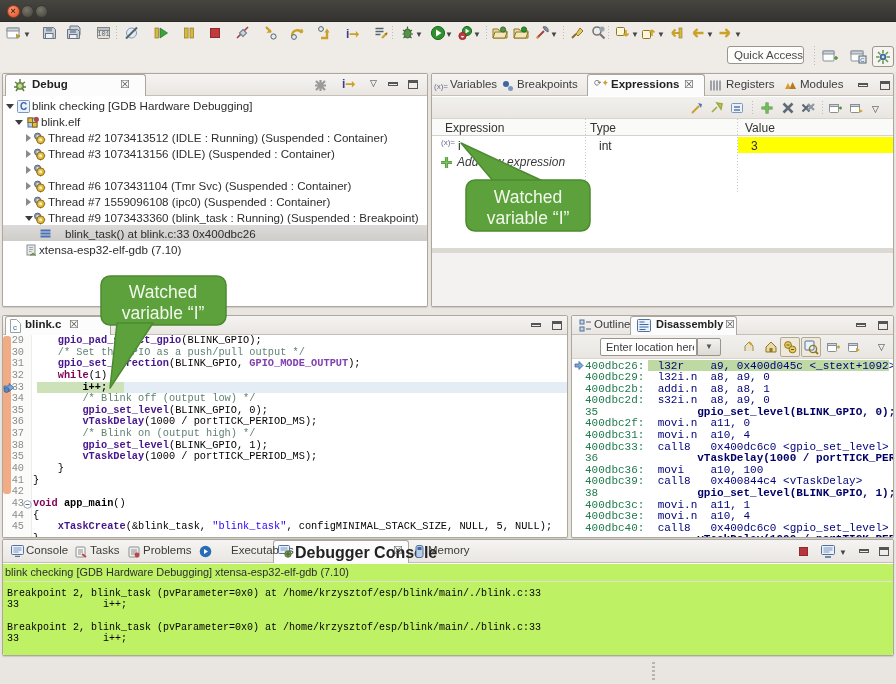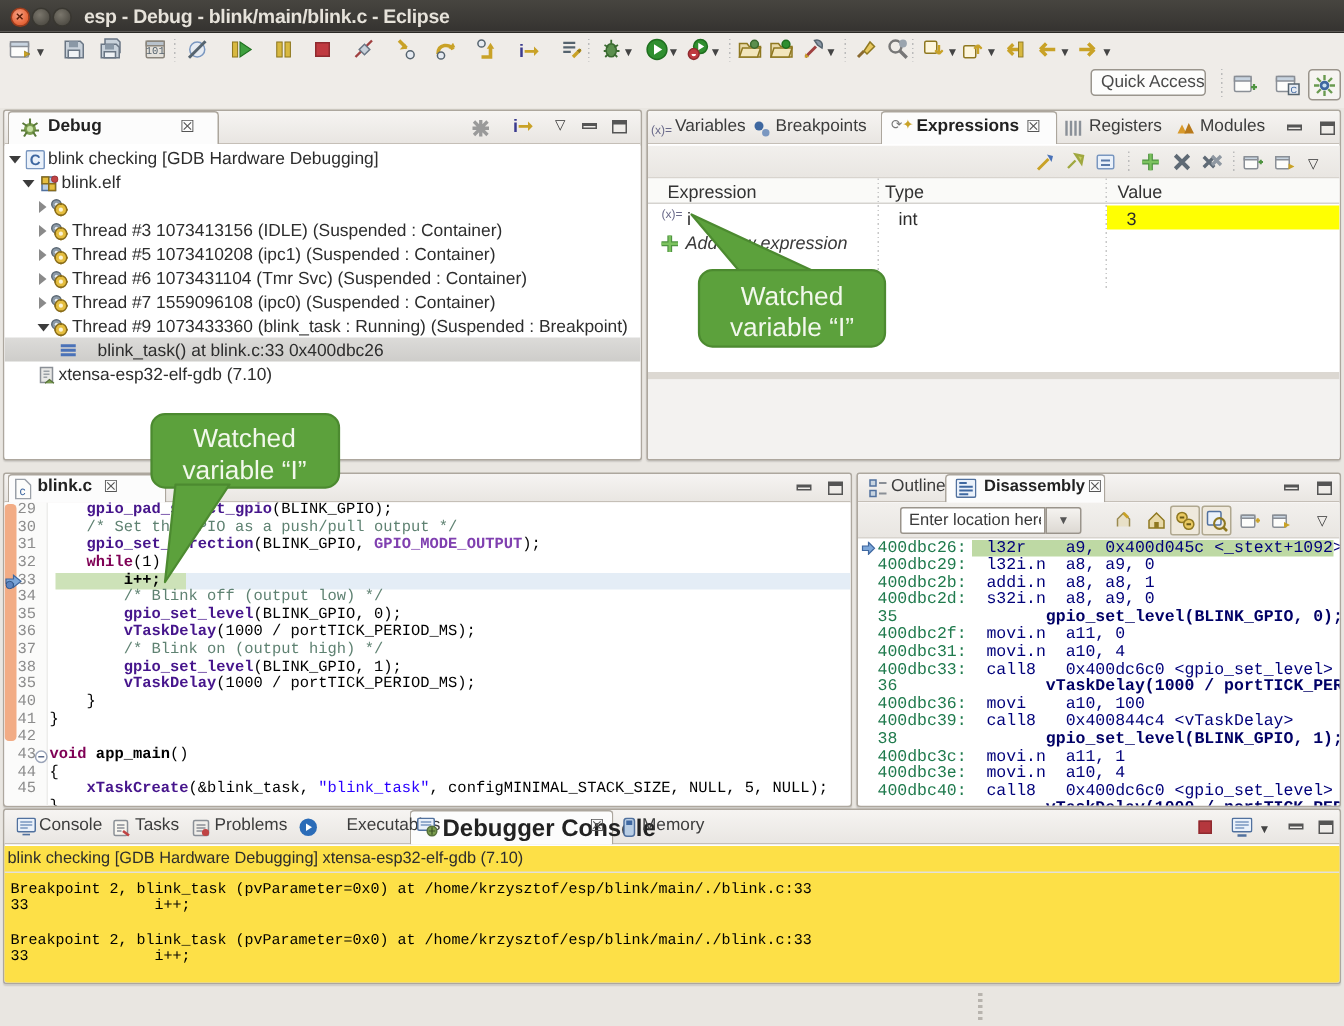--- a/index.html
+++ b/index.html
@@ -37,21 +37,20 @@
 #consoleBody .cline { position:absolute; font-size:10px; color:#000; }
 </style>
 </head>
 <body>
 
 <div id="titlebar">
   <div class="wbtn" style="left:7px; background:radial-gradient(circle at 40% 35%, #F6A286, #E96A3E 60%, #C7532B); border:1px solid #9c3c1c;"></div>
   <div class="wbtn" style="left:21px; background:radial-gradient(circle at 40% 35%, #7a766c, #55524a 65%, #45423b); border:1px solid #393731;"></div>
   <div class="wbtn" style="left:35px; background:radial-gradient(circle at 40% 35%, #7a766c, #55524a 65%, #45423b); border:1px solid #393731;"></div>
   <div style="position:absolute;left:10.5px;top:8px;width:6px;height:6px;color:#5a1d07;font-size:9px;line-height:6px;font-weight:bold;">×</div>
-  <div class="title">esp - Debug - blink/main/blink.c - Eclipse</div>
 </div>
 
 <div id="toolbar"></div>
 <div id="tbicons">
 
   <svg class="ic" style="left:6px;top:26px;" width="15" height="14" viewBox="0 0 15 14">
       <rect x="1" y="2" width="12" height="10" rx="1" fill="#FDFDFB" stroke="#8a8f96"></rect>
       <rect x="1" y="2" width="12" height="3" fill="#C8D4E0" stroke="#8a8f96"></rect>
       <path d="M10 8 l4 2 -4 2" fill="#C9A227" stroke="#8f7820" stroke-width="0.5"></path>
     </svg>
@@ -247,22 +246,22 @@
     <div class="tab" style="left:339px; top:3px; font-weight:bold; color:#3b3b8f; font-size:12px;">i<span style="color:#C9A227;">➞</span></div>
     <div class="tab" style="left:367px; top:4px; color:#333; font-size:9px;">▽</div>
     <div class="minmax" style="left:385px; top:8px; border:1px solid #555; border-top:2px solid #555; height:4px;"></div>
     <div class="minmax" style="left:405px; top:6px; border:1px solid #555; border-top:3px solid #555; height:9px;"></div>
   </div>
   <div id="debugTree" style="position:absolute; left:0; top:23px; right:0; bottom:0; background:#fff; overflow:hidden; border-radius:0 0 2px 2px;">
 
     <div style="position:absolute; left:0; top:128px; width:100%; height:16px; background:linear-gradient(#DCDBD9,#CECDCA);"></div>
     <div class="row" style="left:29px; top:2px;">blink checking [GDB Hardware Debugging]</div>
     <div class="row" style="left:38px; top:18px;">blink.elf</div>
+    <div class="row" style="left:45px; top:34px;">Thread #2 1073413512 (IDLE : Running) (Suspended : Container)</div>
     <div class="row" style="left:45px; top:50px;">Thread #3 1073413156 (IDLE) (Suspended : Container)</div>
-    <div class="row" style="left:45px; top:66px;">Thread #5 1073410208 (ipc1) (Suspended : Container)</div>
     <div class="row" style="left:45px; top:82px;">Thread #6 1073431104 (Tmr Svc) (Suspended : Container)</div>
     <div class="row" style="left:45px; top:98px;">Thread #7 1559096108 (ipc0) (Suspended : Container)</div>
     <div class="row" style="left:45px; top:114px;">Thread #9 1073433360 (blink_task : Running) (Suspended : Breakpoint)</div>
     <div class="row" style="left:49px; top:130px;padding-left:13px;">blink_task() at blink.c:33 0x400dbc26</div>
     <div class="row" style="left:36px; top:146px;">xtensa-esp32-elf-gdb (7.10)</div>
 
     <div class="caret-exp" style="left:3px; top:7px;"></div>
     <div class="caret-exp" style="left:12px; top:23px;"></div>
     <div class="caret-col" style="left:23px; top:37px;"></div>
     <div class="caret-col" style="left:23px; top:53px;"></div>
@@ -571,21 +570,21 @@
     <div style="position:absolute; left:796px; top:7px; width:9px; height:9px; background:#B5373D; border:1px solid #8f2a2f;"></div>
     <svg class="ic" style="left:818px;top:5px;" width="14" height="13" viewBox="0 0 14 13">
         <rect x="0.5" y="0.5" width="13" height="9" rx="1" fill="#EAF1FA" stroke="#51719E"></rect>
         <path d="M2.5 3h9M2.5 5h9M2.5 7h6" stroke="#7A97C0" stroke-width="1"></path>
         <path d="M4 12 h6" stroke="#51719E" stroke-width="1.6"></path>
       </svg>
     <div style="position:absolute; left:836px; top:8px; font-size:8px; color:#444;">▼</div>
     <div class="minmax" style="left:856px; top:9px; border:1px solid #555; border-top:2px solid #555; height:4px;"></div>
     <div class="minmax" style="left:876px; top:7px; border:1px solid #555; border-top:3px solid #555; height:9px;"></div>
   </div>
-  <div id="consoleBody" style="position:absolute; left:0; top:24px; right:0; bottom:0; background:#fde047; overflow:hidden; border-radius:0 0 2px 2px;">
+  <div id="consoleBody" style="position:absolute; left:0; top:24px; right:0; bottom:0; background:#bef264; overflow:hidden; border-radius:0 0 2px 2px;">
     <div style="position:absolute; left:2px; top:2px; font-size:10.9px; color:#2d2d2d; white-space:nowrap;">blink checking [GDB Hardware Debugging] xtensa-esp32-elf-gdb (7.10)</div>
     <div style="position:absolute; left:0; top:17px; width:100%; height:1px; background:#E2E0DC;"></div>
     <div class="cline mono" style="left:4px; top:24px;">Breakpoint 2, blink_task (pvParameter=0x0) at /home/krzysztof/esp/blink/main/./blink.c:33</div>
     <div class="cline mono" style="left:4px; top:35.3px;">33              i++;</div>
     <div class="cline mono" style="left:4px; top:57.9px;">Breakpoint 2, blink_task (pvParameter=0x0) at /home/krzysztof/esp/blink/main/./blink.c:33</div>
     <div class="cline mono" style="left:4px; top:69.2px;">33              i++;</div>
   </div>
 </div>
 
 <div style="position:absolute; left:652px; top:662px; width:3px; height:18px; background:repeating-linear-gradient(#b8b4ae 0 2px, transparent 2px 4px);"></div>

